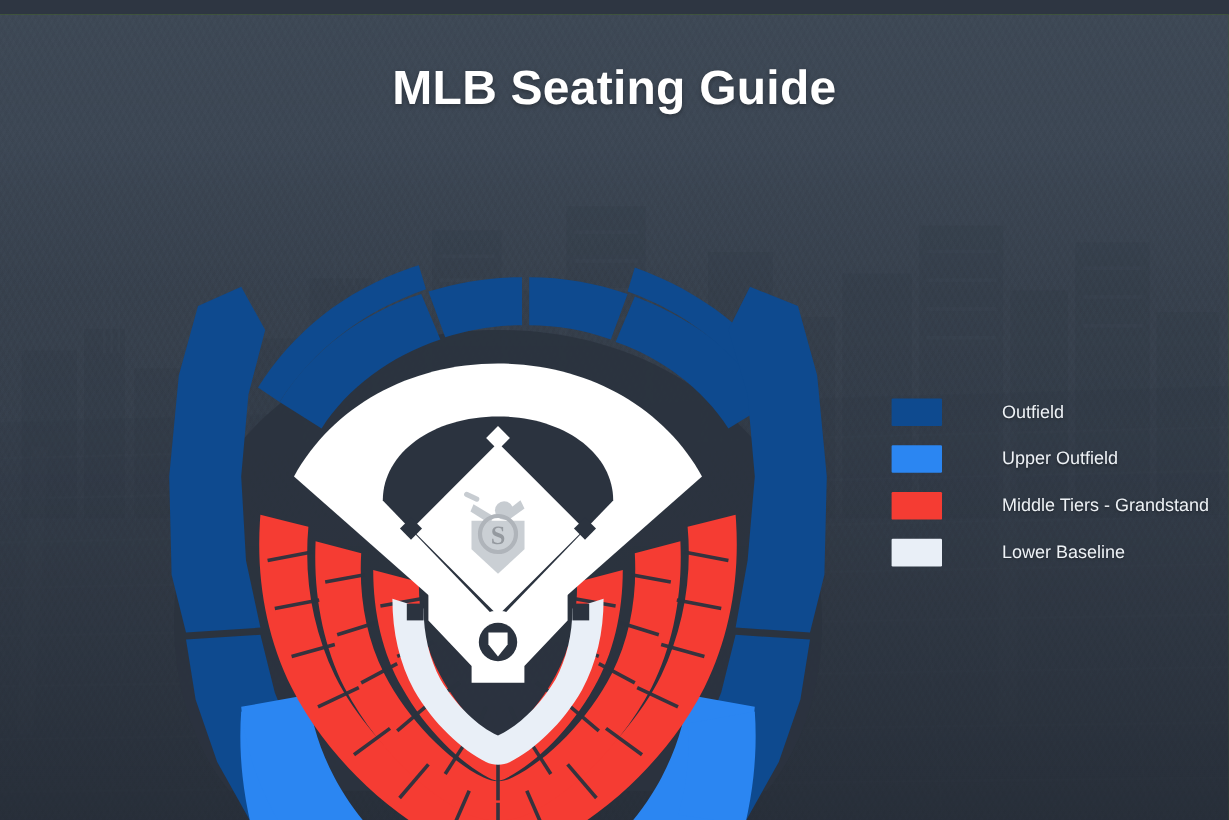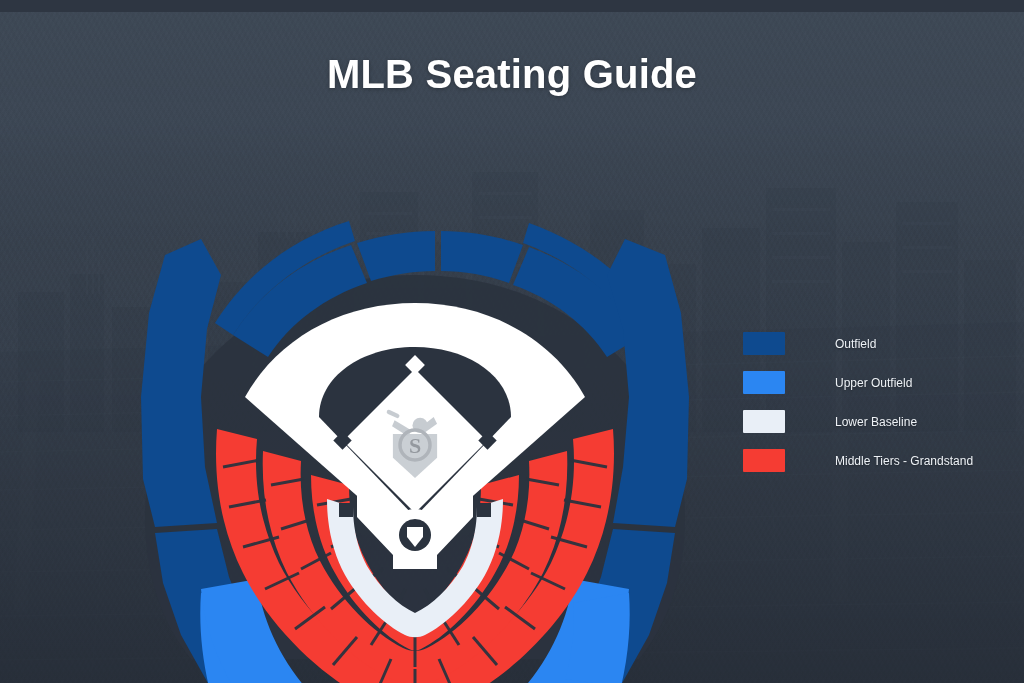--- a/index.html
+++ b/index.html
@@ -75,21 +75,21 @@
     height:39px;
   }
   .swatch{
     width:42px; height:23px;
     flex:0 0 42px;
     border-radius:1px;
   }
   .legend-label{
     margin-left:50px;
     color:#eef2f6;
-    font-size:12px;
+    font-size:15px;
     font-weight:400;
     white-space:nowrap;
     text-shadow:0 1px 2px rgba(0,0,0,.35);
   }
 </style>
 </head>
 <body>
 
 <div class="stage" style="background: #4d7c0f; margin-top: 12px;">
 
@@ -399,24 +399,24 @@
       <span class="swatch" style="background:#0e4a8f"></span>
       <span class="legend-label">Outfield</span>
     </div>
 
     <div class="legend-row">
       <span class="swatch" style="background:#2b86f2"></span>
       <span class="legend-label">Upper Outfield</span>
     </div>
 
     <div class="legend-row">
+      <span class="swatch" style="background:#f53c33"></span>
+      <span class="legend-label">Middle Tiers - Grandstand</span>
+    </div>
+
+    <div class="legend-row">
       <span class="swatch" style="background:#e9eff7"></span>
       <span class="legend-label">Lower Baseline</span>
     </div>
 
-    <div class="legend-row">
-      <span class="swatch" style="background:#f53c33"></span>
-      <span class="legend-label">Middle Tiers - Grandstand</span>
-    </div>
-
   </div>
 
 </div>
 
 </body></html>

